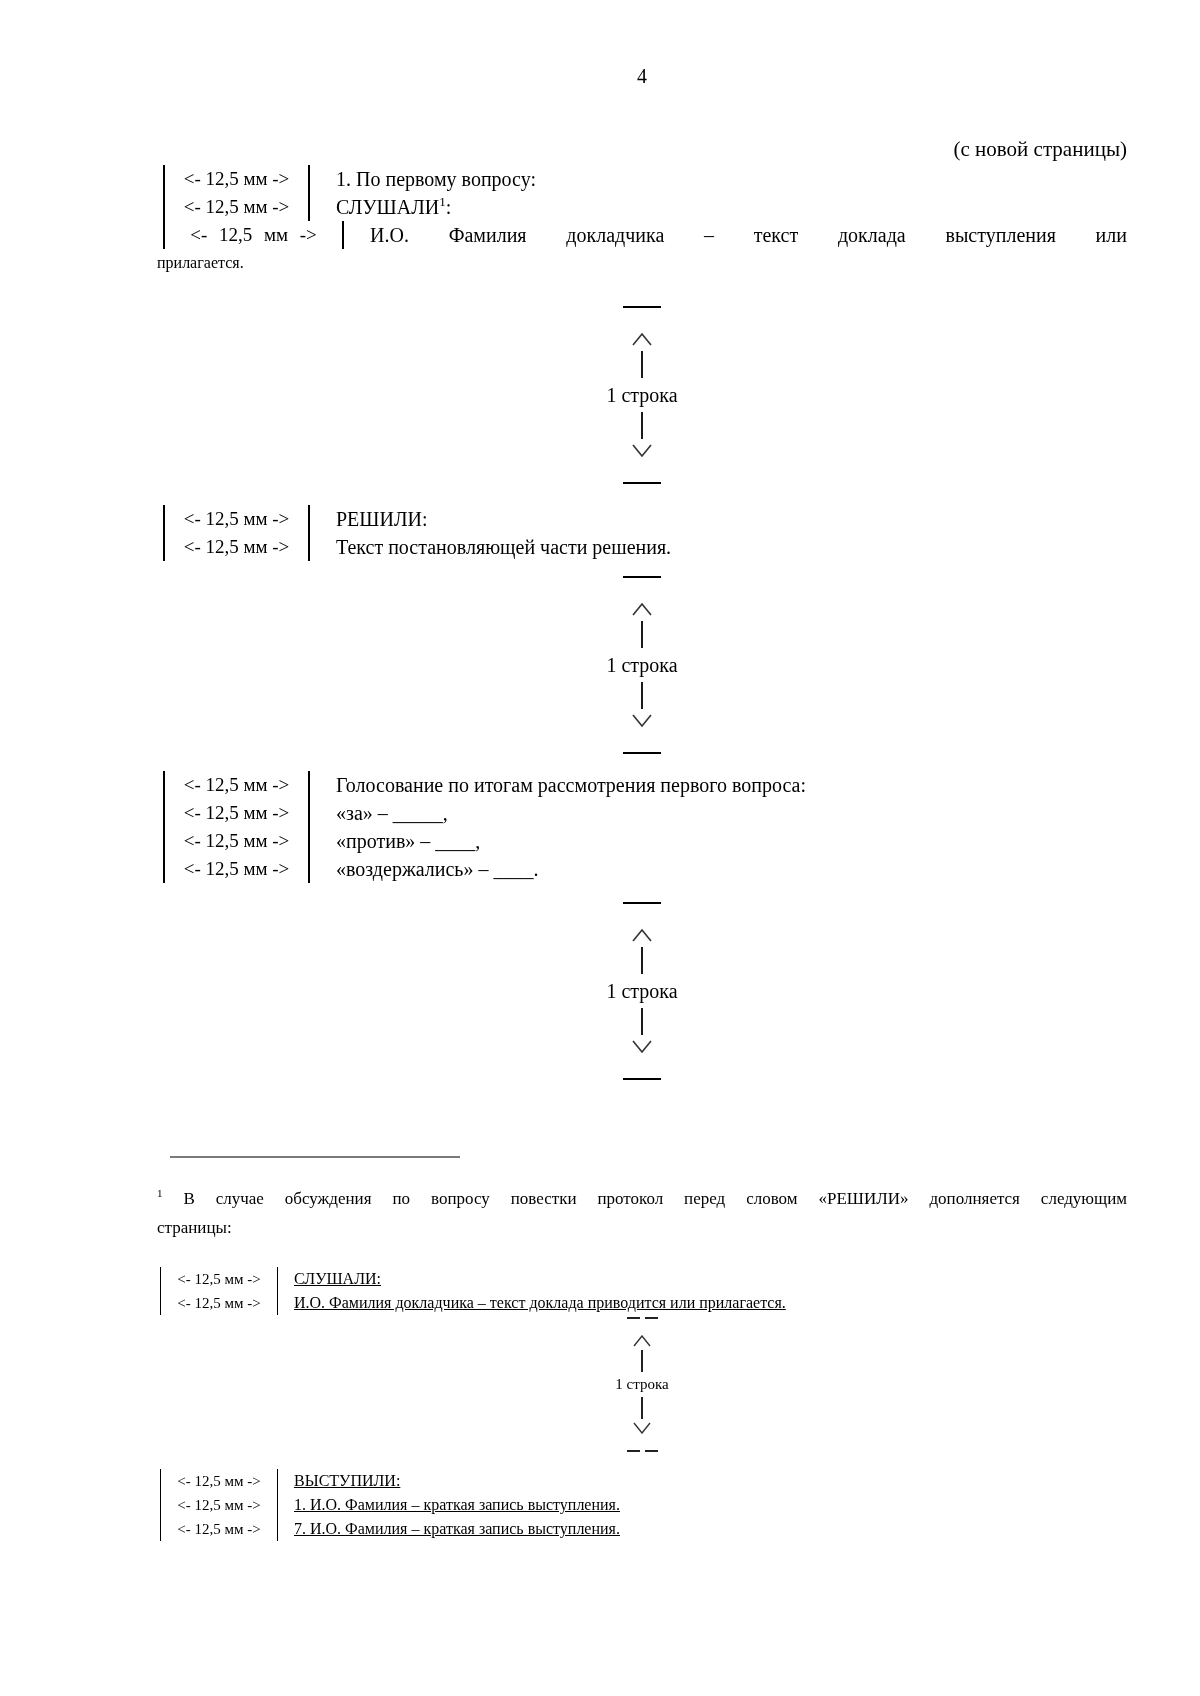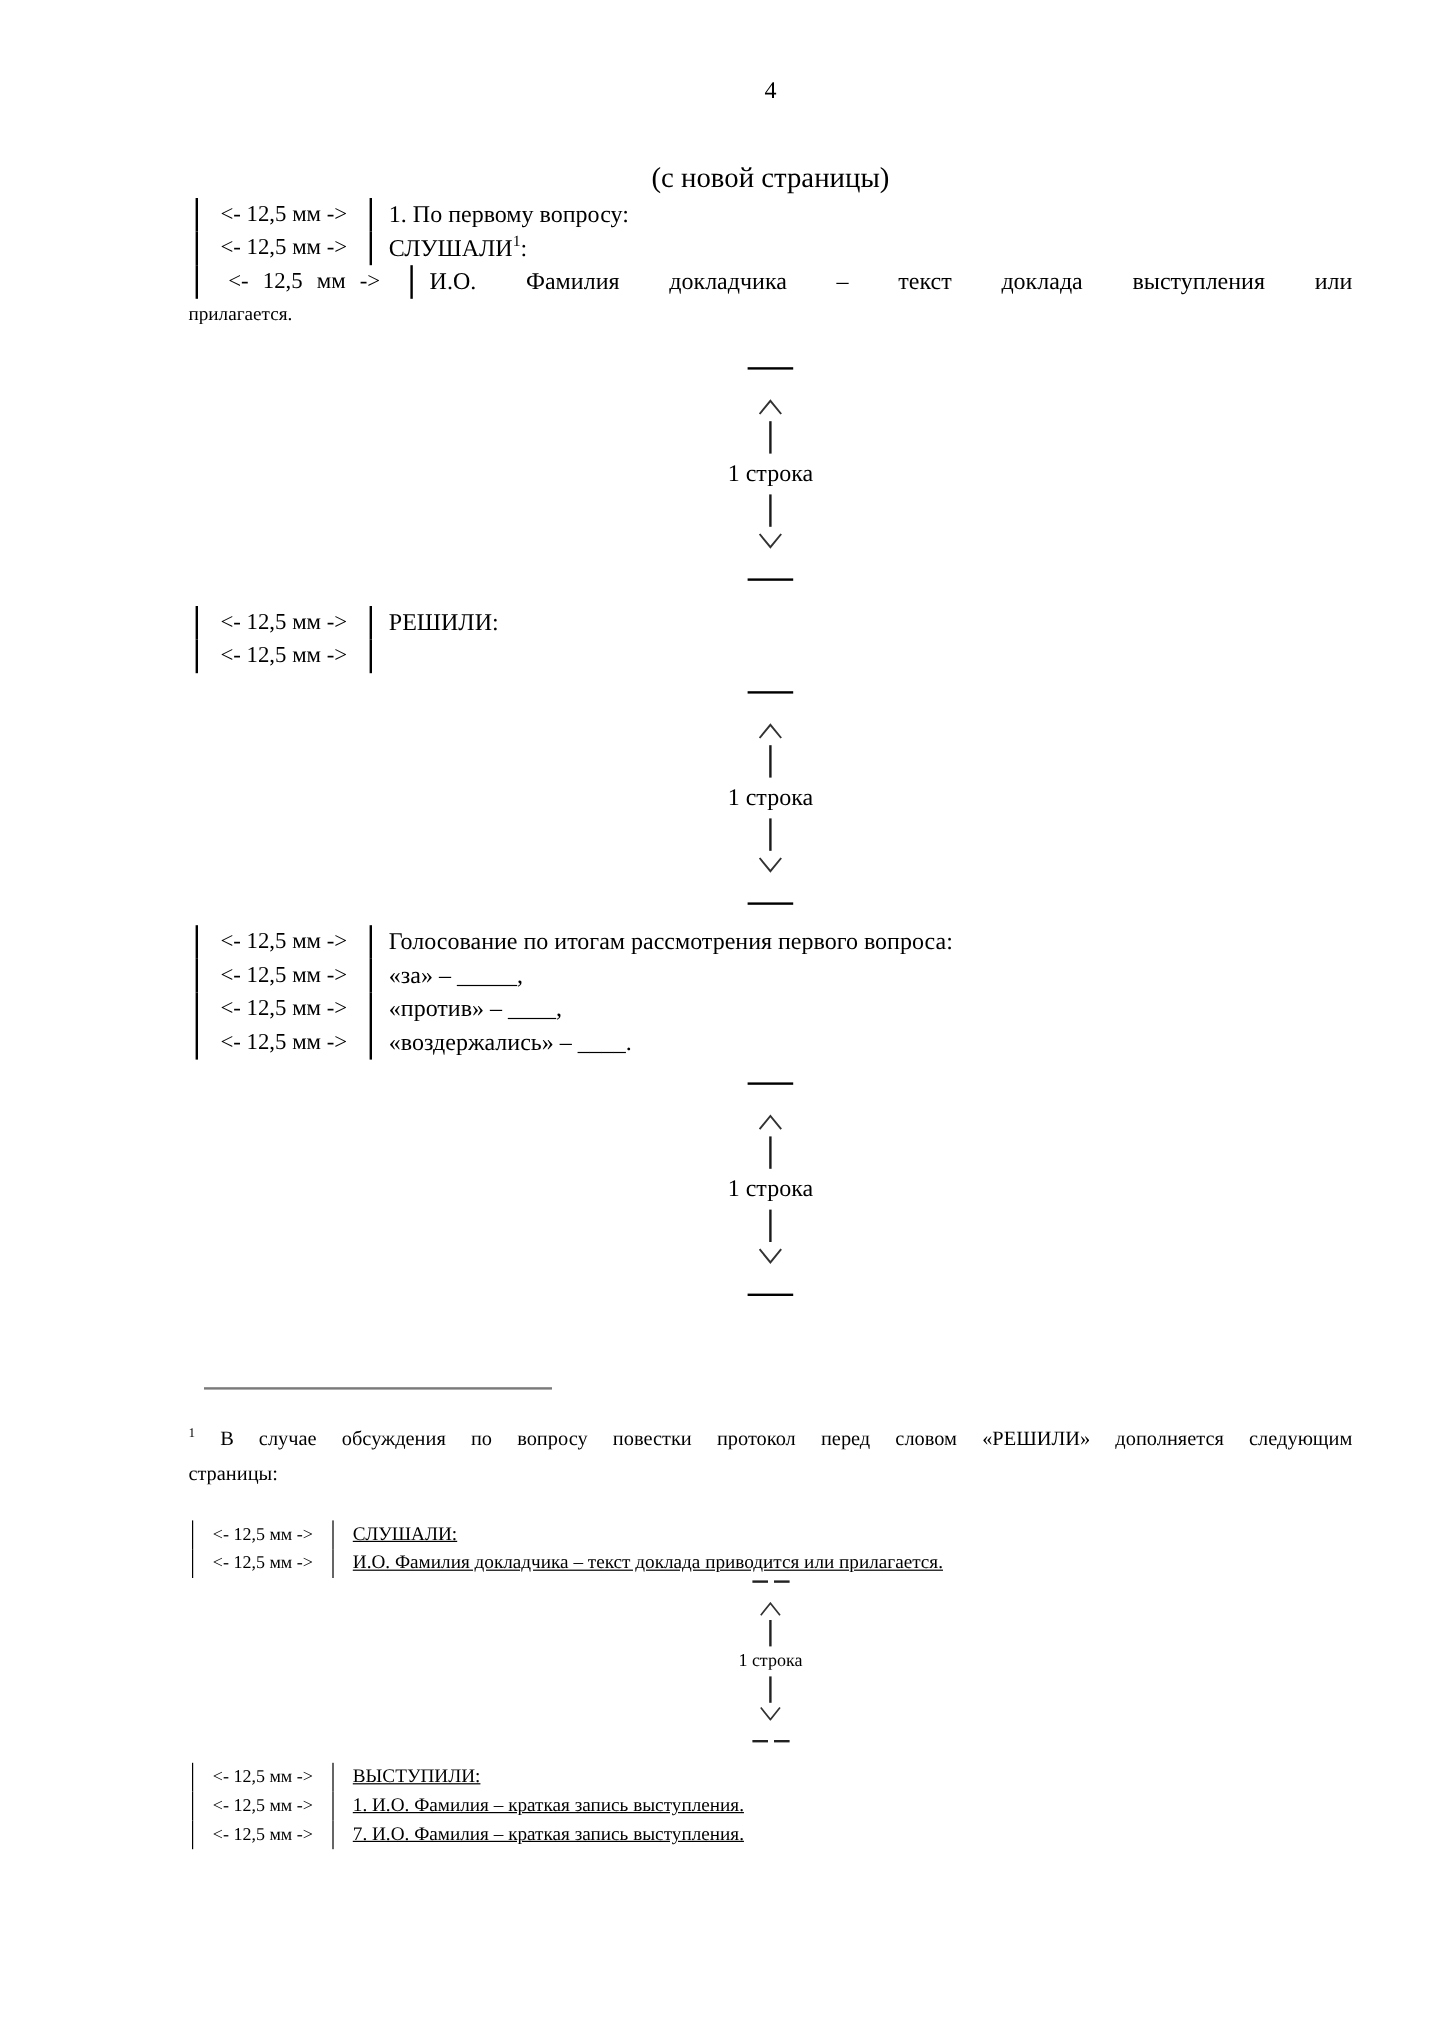--- a/index.html
+++ b/index.html
@@ -5,34 +5,34 @@
   html,body { margin:0; padding:0; background:#ffffff; }
   .page {
     position:relative; width:1200px; height:1696px; overflow:hidden;
     background:#ffffff; color:#000;
     font-family:"Liberation Serif", serif;
   }
   .content { margin-left:157px; width:970px; }
 
   
   .pagenum  { margin-top:64px; text-align:center; font-size:20px; line-height:24px; }
-  .subtitle { margin-top:48px; text-align:center; font-size:24px; line-height:26px; }
+  .subtitle { margin-top:48px; text-align:right; font-size:21px; line-height:26px; }
 
   
   .block { margin:0; }
   .row   { display:flex; align-items:stretch; height:28px; font-size:20px; padding-left:6px; }
   .mcell {
     box-sizing:border-box; flex:0 0 147px;
     border-left:2px solid #000; border-right:2px solid #000;
     display:flex; align-items:center; justify-content:center;
     white-space:nowrap; font-size:19px;
   }
   .mcell.wide  { flex-basis:181px; }
   .mcell.wide .mlabel { word-spacing:7px; }
-  .rtext { padding-left:14px; line-height:28px; white-space:nowrap; }
+  .rtext { padding-left:26px; line-height:28px; white-space:nowrap; }
   .rtext.fill { flex:1; white-space:normal; text-align:justify; text-align-last:justify; padding-right:0; }
   .wrapline { font-size:16px; line-height:28px; }
   sup.fnref { font-size:13px; vertical-align:super; line-height:0; }
 
   
   .spacer { width:970px; display:flex; flex-direction:column; align-items:center; }
   .dash   { width:38px; height:0; border-top:2px solid #000; }
   .caret  { display:block; margin-top:24px; }
   .caret.down { margin-top:5px; }
   .caret.last { margin-bottom:24px; }
@@ -121,20 +121,21 @@
       <div class="row">
         <span class="mcell">
             <span class="mlabel">&lt;- 12,5 мм -&gt;</span>
           </span>
         <span class="rtext">РЕШИЛИ:</span>
       </div>
       <div class="row">
         <span class="mcell">
             <span class="mlabel">&lt;- 12,5 мм -&gt;</span>
           </span>
+        <span class="rtext">Текст постановляющей части решения.</span>
       </div>
     </div>
 
     <div class="spacer sp2">
       <div class="dash"></div>
       <svg class="caret" width="24" height="14" viewBox="0 0 24 14">
           <polyline points="3,13 12,2 21,13" fill="none" stroke="#333" stroke-width="1.6"></polyline>
         </svg>
       <div class="vline"></div>
       <div class="slabel">1 строка</div>

